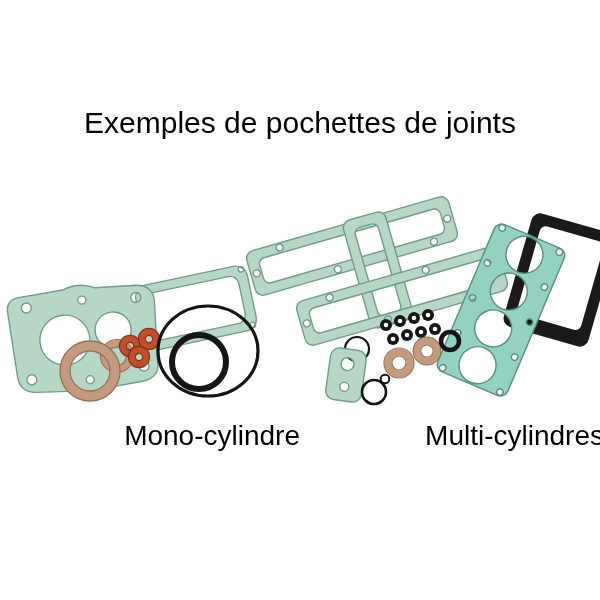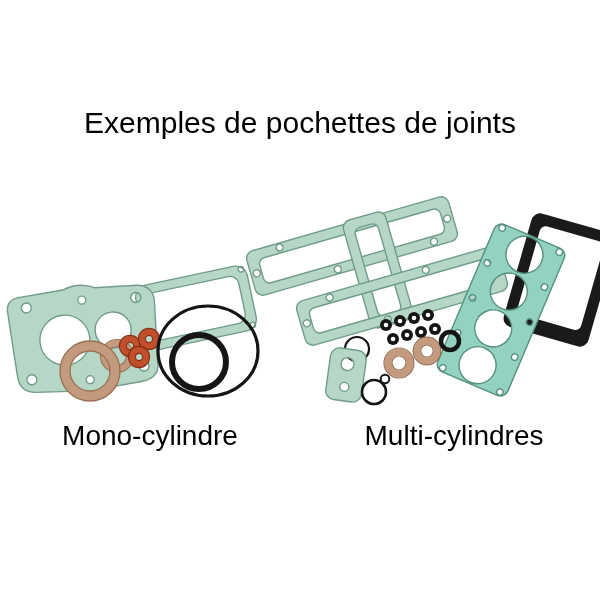--- a/index.html
+++ b/index.html
@@ -18,21 +18,21 @@
     font-size:30px;
     line-height:37px;
     font-weight:400;
     color:#000;
   }
   .caption{
     position:absolute;
     top:420px;
     font-size:28px;
     font-weight:400;
-    text-align:center;
+    text-align:right;
     color:#000;
   }
   .caption.mono{left:0;width:300px;}
   .caption.multi{left:304px;width:300px;}
   svg.scene{position:absolute;top:0;left:0;}
   .gasket-green{fill:#b7d7c6;stroke:#6f9c8a;stroke-width:1.4;}
   .gasket-teal{fill:#93d1c1;stroke:#56907f;stroke-width:1.4;}
   .black-part{fill:#1a1a1a;}
 </style>
 </head>

